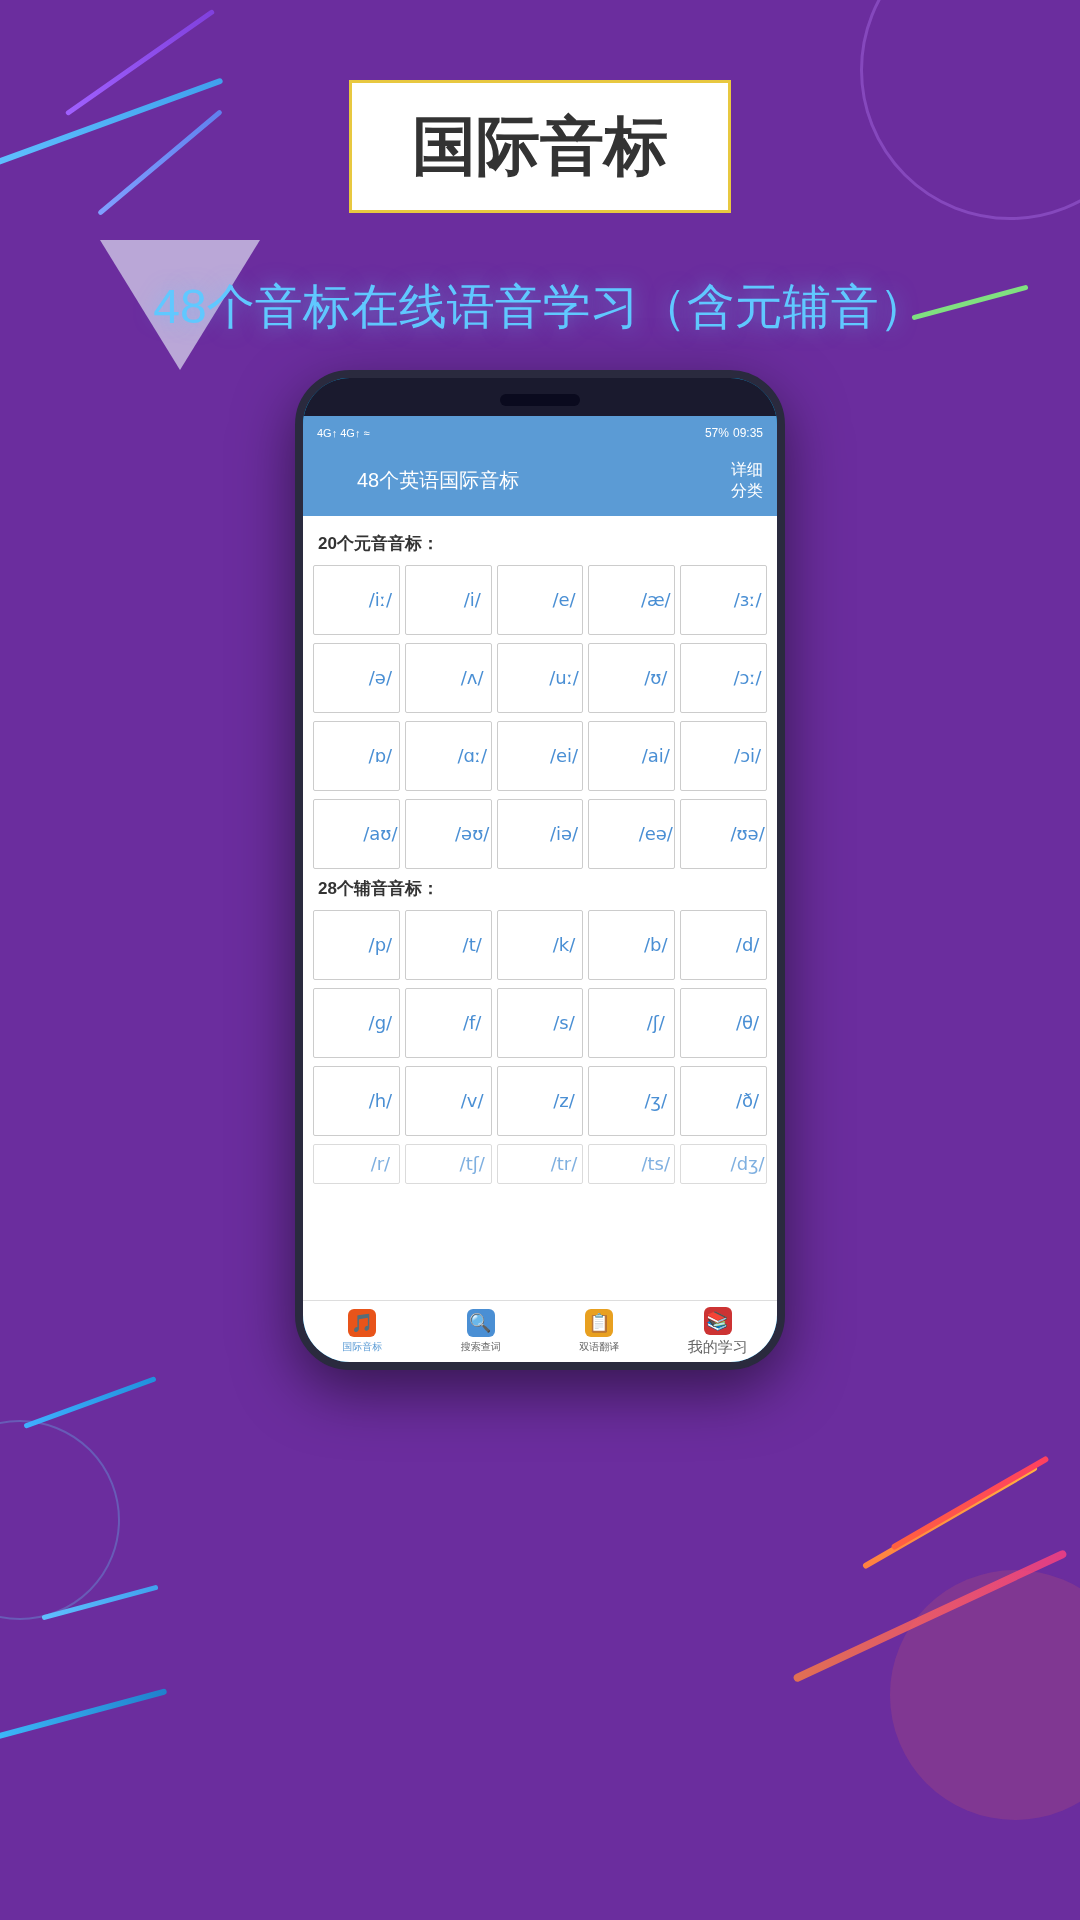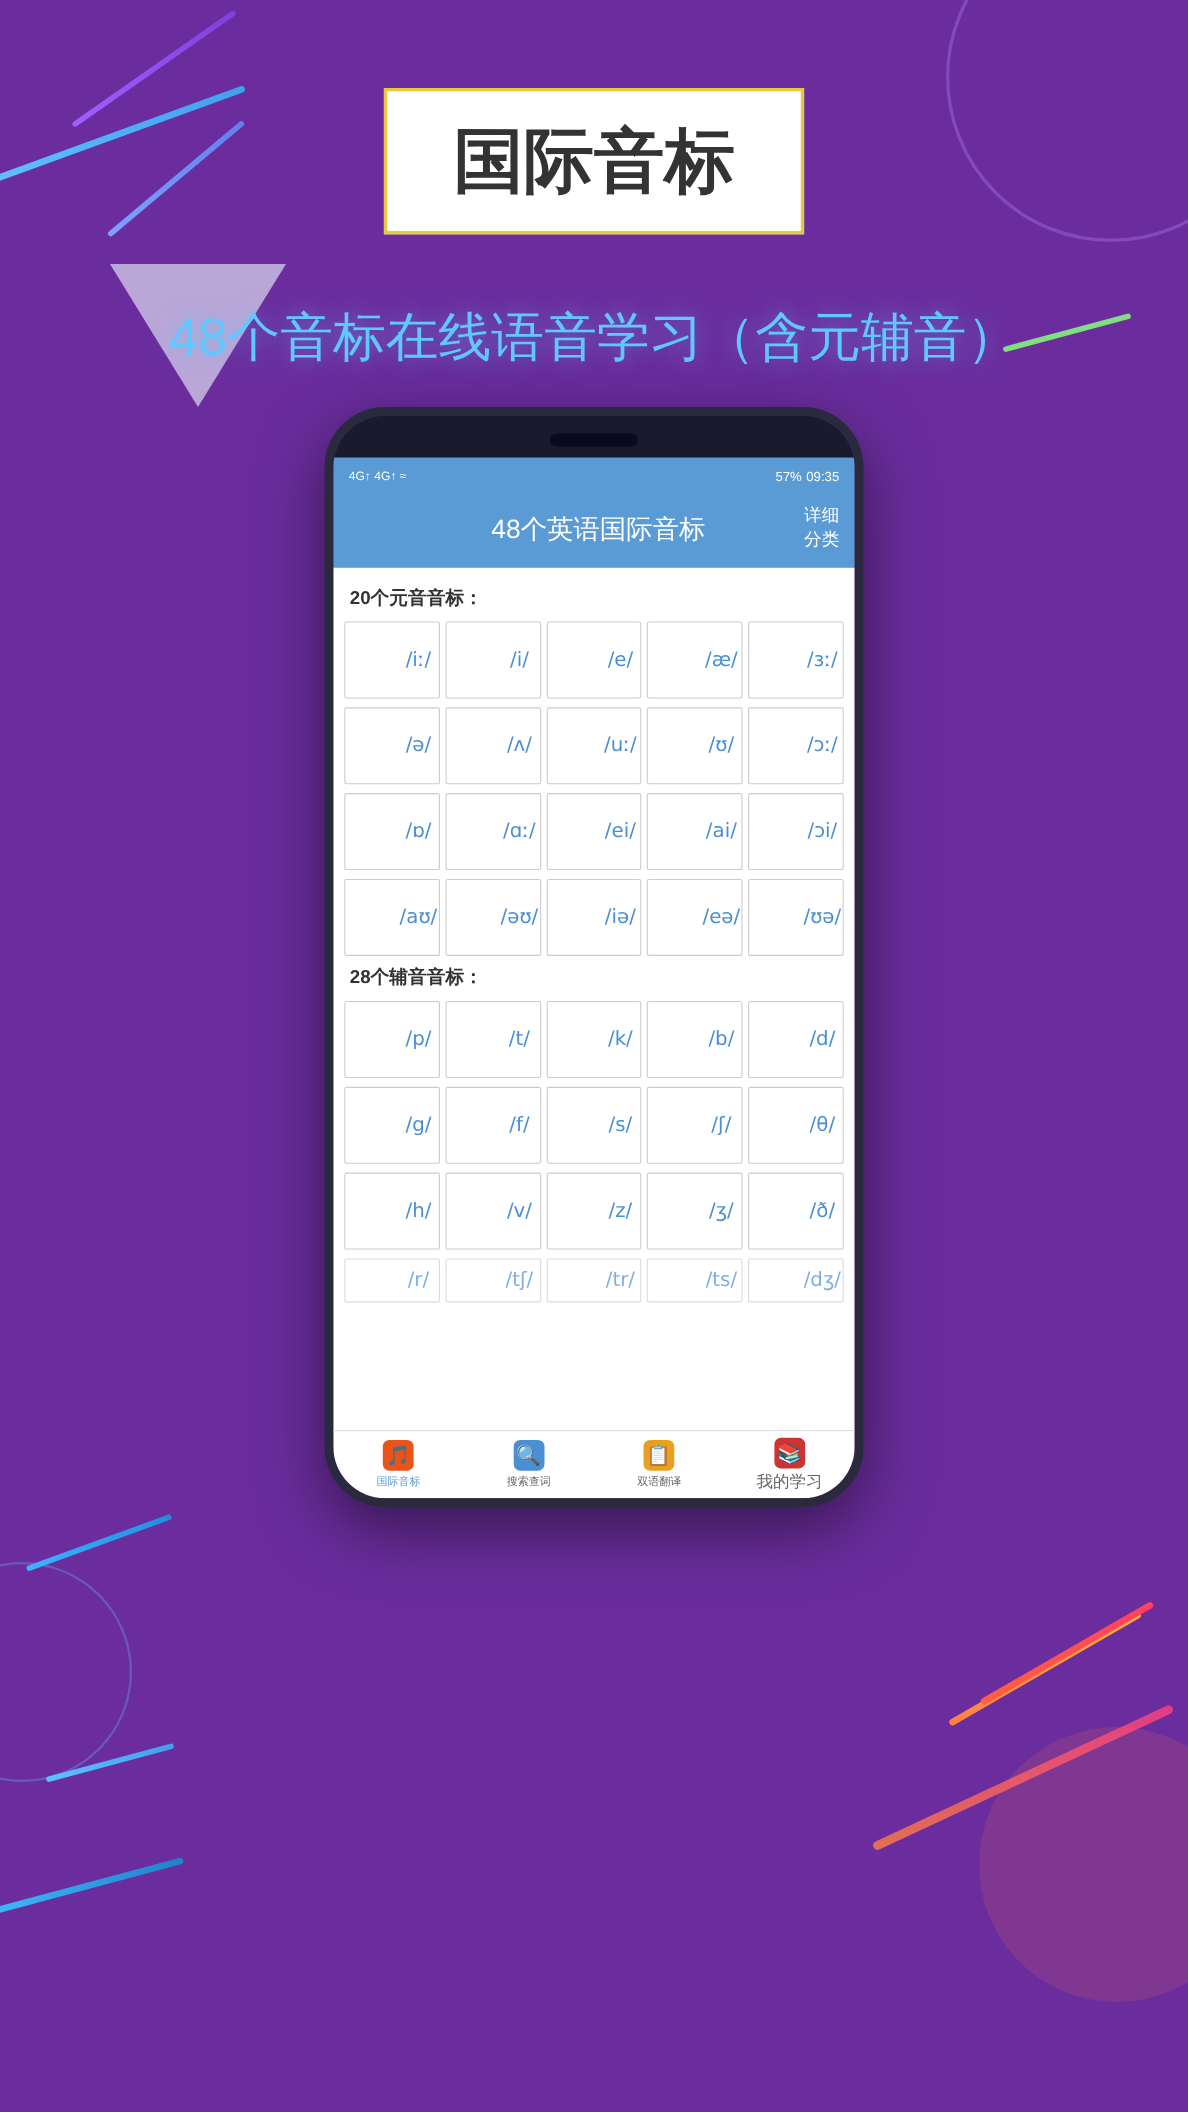--- a/index.html
+++ b/index.html
@@ -58,21 +58,21 @@
     }
 
     
     .phone {
       position: absolute;
       top: 370px;
       left: 50%;
       transform: translateX(-50%);
       width: 490px;
       height: 1000px;
-      background: #701a75;
+      background: #0ea5e9;
       border-radius: 55px;
       box-shadow: 0 20px 60px rgba(0,0,0,0.5);
       z-index: 20;
       overflow: hidden;
       border: 8px solid #2a2a3e;
     }
 
     .phone-notch-area {
       background: #1a1a2e;
       height: 38px;
@@ -105,22 +105,21 @@
     
     .app-header {
       background: #5b9bd5;
       padding: 10px 14px 14px;
       display: flex;
       align-items: center;
       justify-content: space-between;
     }
     .app-header-title {
       flex: 1;
-      text-align: center;
-      font-size: 24px;
+      font-size: 20px;
       color: white;
       font-weight: 500;
     }
     .app-header-detail {
       font-size: 13px;
       color: white;
       text-align: right;
       line-height: 1.3;
     }
 

